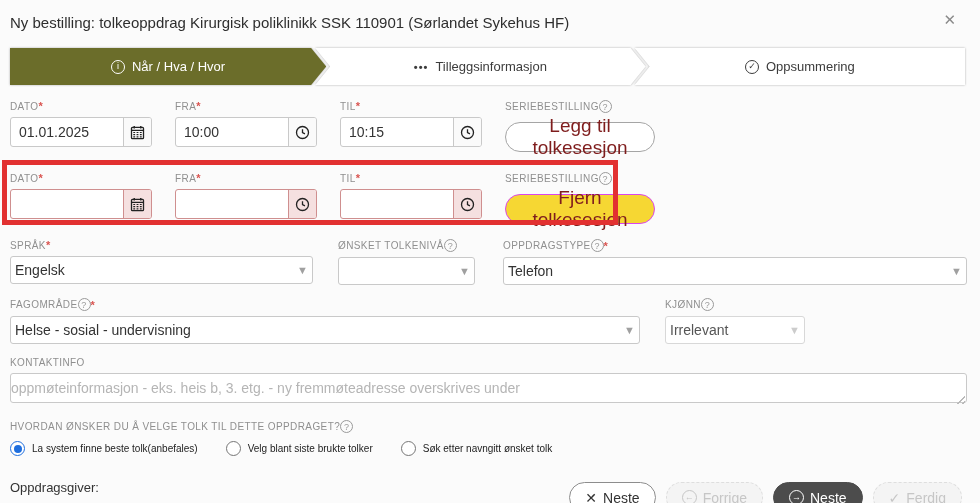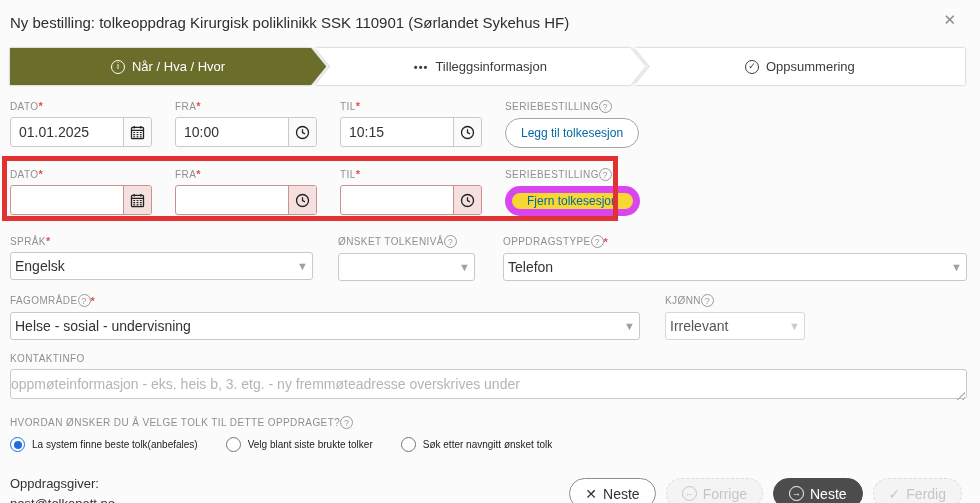--- a/index.html
+++ b/index.html
@@ -51,24 +51,24 @@
   .group { display: flex; height: 30px; border: 1px solid #c9c9c9; border-radius: 3px;
            background: #fff; overflow: hidden; }
   .group input { flex: 1; min-width: 0; border: 0; outline: none; font-family: "Liberation Sans", sans-serif;
                  font-size: 14px; color: #333; padding: 0 8px; background: transparent; }
   .icon-box { width: 28px; border-left: 1px solid #c9c9c9; background: #fafafa;
               display: flex; align-items: center; justify-content: center; cursor: pointer; }
   .err .group { border-color: #cf8f8f; }
   .err .icon-box { background: #f5e0e0; border-left-color: #cf8f8f; }
 
   
-  .pill { height: 30px; border-radius: 16px; padding: 0 15px; font-size: 12px; color: #0369a1;
+  .pill { height: 30px; border-radius: 16px; padding: 0 15px; font-size: 19px; color: #7f1d1d;
           display: inline-flex; align-items: center; cursor: pointer; font-family: inherit; }
   .pill-add { background: #fff; border: 1px solid #a5a5a5; }
-  .pill-remove { background: #f6d733; border: 7px solid #d946ef; }
+  .pill-remove { background: #f6d733; border: 1px solid #d946ef; }
 
   
   .session2 { position: relative; margin-top: 13px; padding: 7px 0 0 0; height: 56px; }
   .red-annotation { position: absolute; left: -8px; top: -5px; width: 616px; height: 65px;
                     border: 5px solid #e23131; pointer-events: none; z-index: 6; }
 
   
   .row3 { margin-top: 18px; }
   .row4 { margin-top: 13px; }
   .select { height: 28px; border: 1px solid #c9c9c9; border-radius: 3px; background: #fff;

